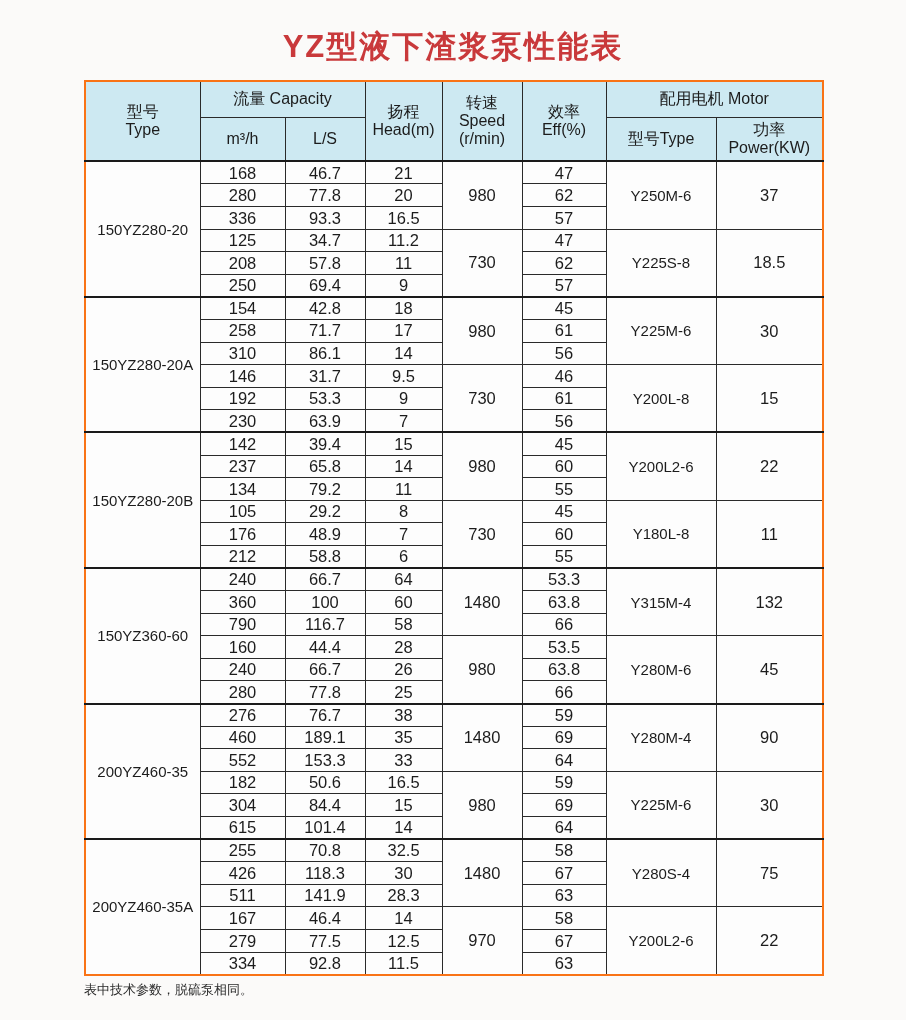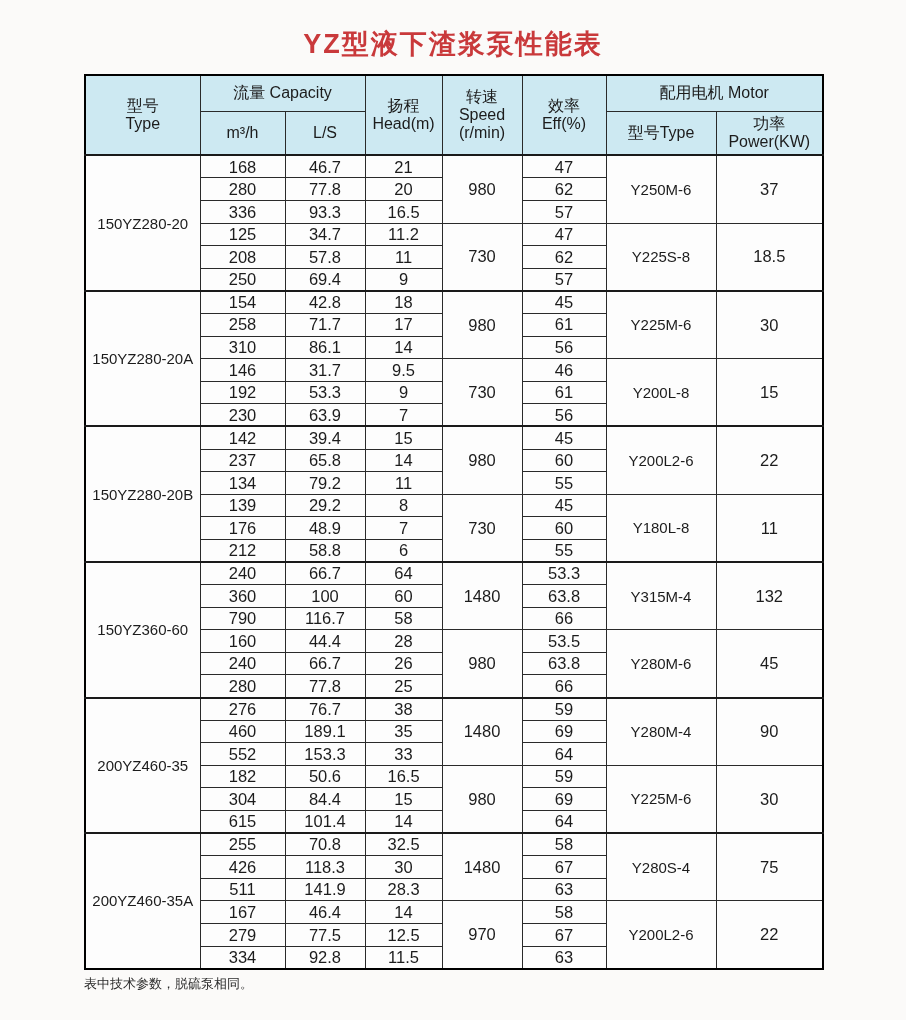--- a/index.html
+++ b/index.html
@@ -10,21 +10,21 @@
     background: #fbfaf9;
     font-family: "Liberation Sans", "DejaVu Sans", sans-serif;
     color: #1c1c1c;
     overflow: hidden;
   }
   .page { width: 906px; height: 1020px; position: relative; }
 
   .title {
     text-align: center;
     padding-top: 26px;
-    font-size: 27px;
+    font-size: 31px;
     font-weight: bold;
     color: #c9393b;
     letter-spacing: 2px;
   }
   .subtitle {
     text-align: center;
     margin-top: 4px;
     font-size: 20px;
     color: #3a3a3a;
   }
@@ -38,21 +38,21 @@
     border-collapse: collapse;
     table-layout: fixed;
     background: #fdfdfd;
   }
   table.perf th, table.perf td {
     border: 1px solid #2a2a2a;
     text-align: center;
     vertical-align: middle;
     overflow: hidden;
   }
-  table.perf { border: 2px solid #000000; }
+  table.perf { border: 2px solid #f97316; }
   thead th {
     background: #cde9f2;
     font-weight: normal;
     font-size: 16px;
     line-height: 1.15;
     white-space: pre-line;
     padding: 3px 2px;
   }
   thead tr.h1 th { height: 36px; }
   thead tr.h2 th { height: 34px; }
@@ -217,21 +217,21 @@
             <td>14</td>
             <td>60</td>
           </tr>
           <tr>
             <td>134</td>
             <td>79.2</td>
             <td>11</td>
             <td>55</td>
           </tr>
           <tr>
-            <td>139</td>
+            <td>105</td>
             <td>29.2</td>
             <td>8</td>
             <td class="speed" rowspan="3">730</td>
             <td>45</td>
             <td class="motor" rowspan="3">Y180L-8</td>
             <td class="power" rowspan="3">11</td>
           </tr>
           <tr>
             <td>176</td>
             <td>48.9</td>

